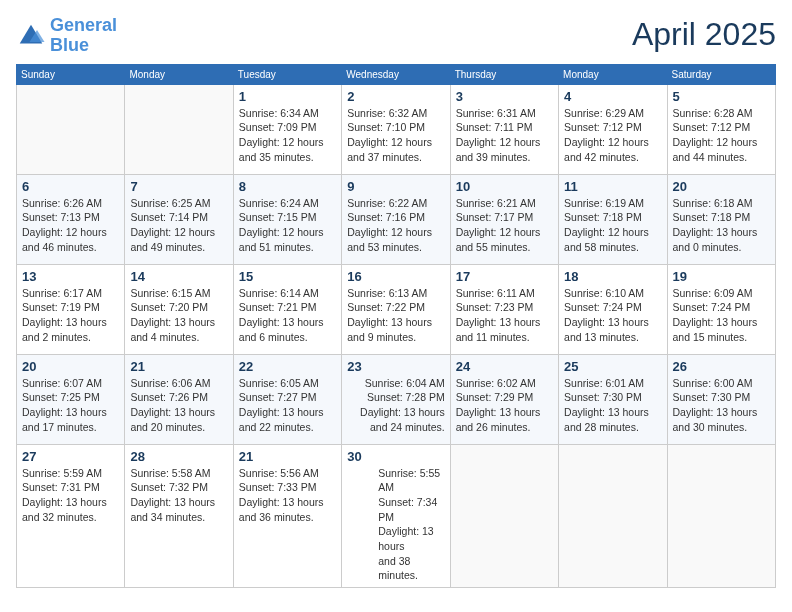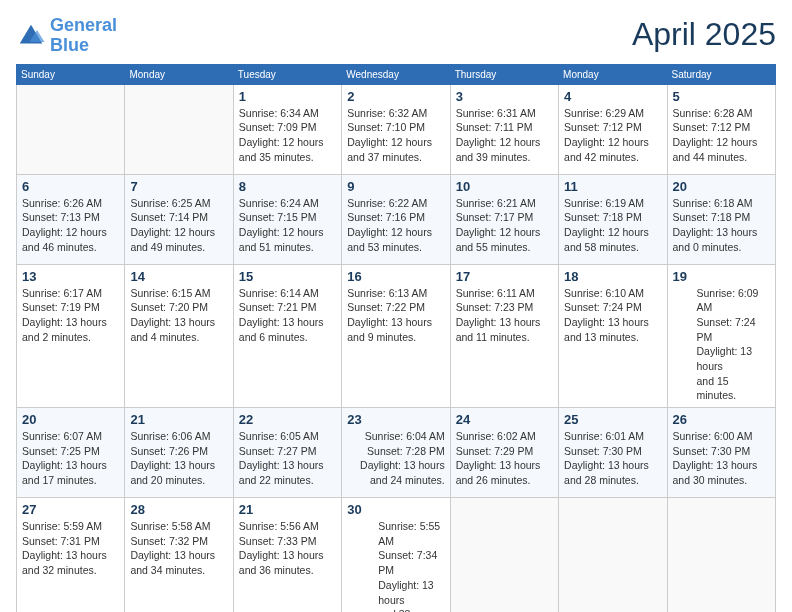--- a/index.html
+++ b/index.html
@@ -248,21 +248,21 @@
         </td>
         <td>
           <span class="day-num">18</span>
           <div class="day-info" style="white-space: pre-line;">Sunrise: 6:10 AM
 Sunset: 7:24 PM
 Daylight: 13 hours
 and 13 minutes.</div>
         </td>
         <td>
           <span class="day-num">19</span>
-          <div class="day-info" style="white-space: pre-line; margin-left: 24px;">Sunrise: 6:09 AM
+          <div class="day-info" style="white-space: pre-line;">Sunrise: 6:09 AM
 Sunset: 7:24 PM
 Daylight: 13 hours
 and 15 minutes.</div>
         </td>
       </tr>
       <tr>
         <td>
           <span class="day-num">20</span>
           <div class="day-info" style="white-space: pre-line;">Sunrise: 6:07 AM
 Sunset: 7:25 PM

